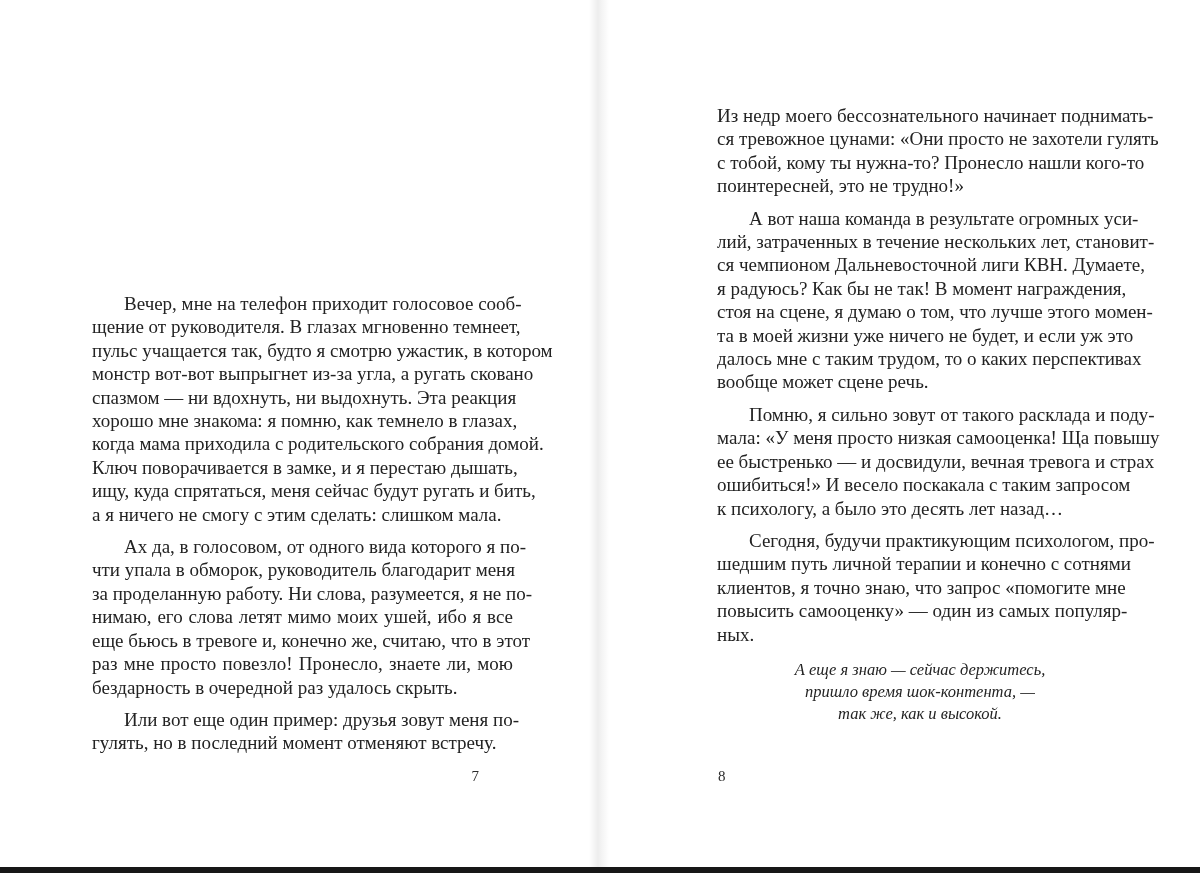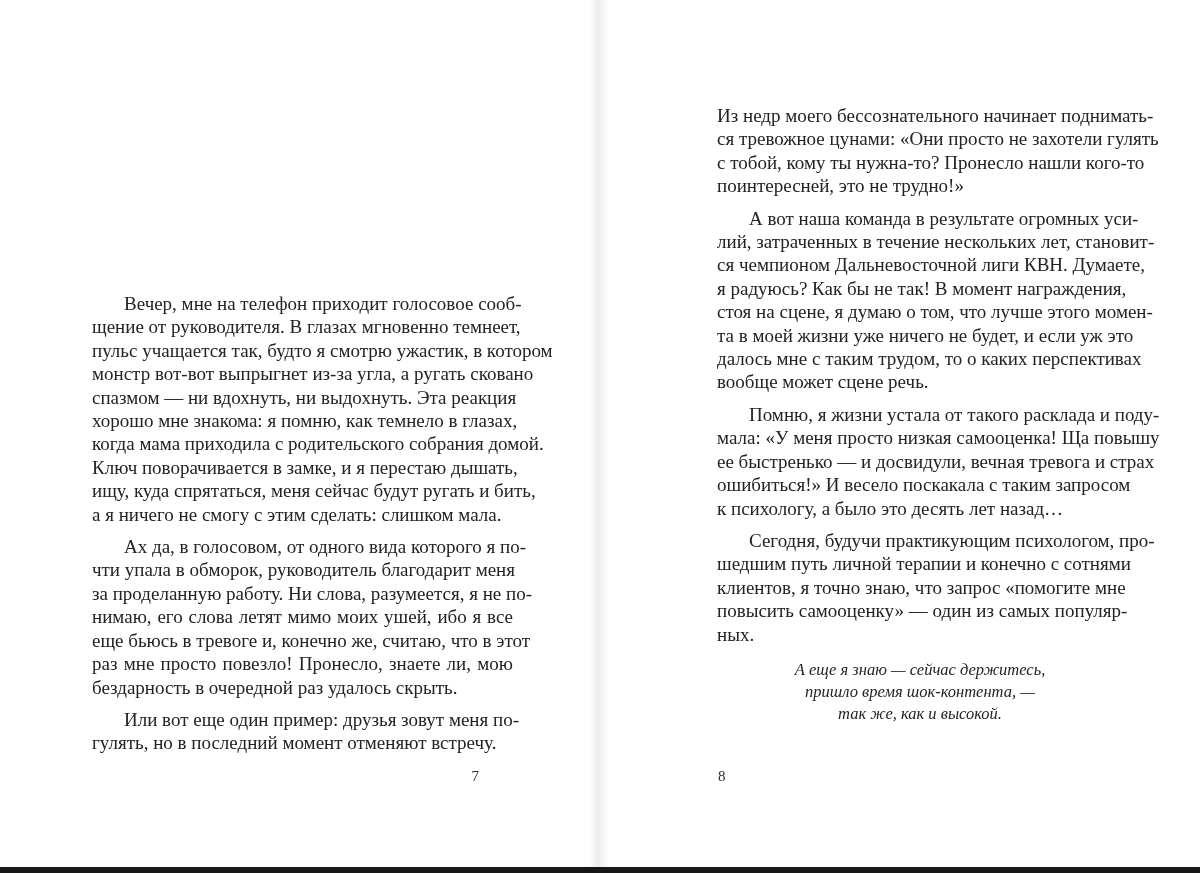--- a/index.html
+++ b/index.html
@@ -103,21 +103,21 @@
         <div class="line first-indent">А вот наша команда в результате огромных уси-</div>
         <div class="line">лий, затраченных в течение нескольких лет, становит-</div>
         <div class="line">ся чемпионом Дальневосточной лиги КВН. Думаете,</div>
         <div class="line">я радуюсь? Как бы не так! В момент награждения,</div>
         <div class="line">стоя на сцене, я думаю о том, что лучше этого момен-</div>
         <div class="line">та в моей жизни уже ничего не будет, и если уж это</div>
         <div class="line">далось мне с таким трудом, то о каких перспективах</div>
         <div class="line last">вообще может сцене речь.</div>
       </div>
       <div class="para">
-        <div class="line first-indent">Помню, я жизни устала от такого расклада и поду-</div>
+        <div class="line first-indent">Помню, я сильно зовут от такого расклада и поду-</div>
         <div class="line">мала: «У меня просто низкая самооценка! Ща повышу</div>
         <div class="line">ее быстренько — и досвидули, вечная тревога и страх</div>
         <div class="line">ошибиться!» И весело поскакала с таким запросом</div>
         <div class="line last">к психологу, а было это десять лет назад…</div>
       </div>
       <div class="para">
         <div class="line first-indent">Сегодня, будучи практикующим психологом, про-</div>
         <div class="line">шедшим путь личной терапии и конечно с сотнями</div>
         <div class="line">клиентов, я точно знаю, что запрос «помогите мне</div>
         <div class="line">повысить самооценку» — один из самых популяр-</div>

